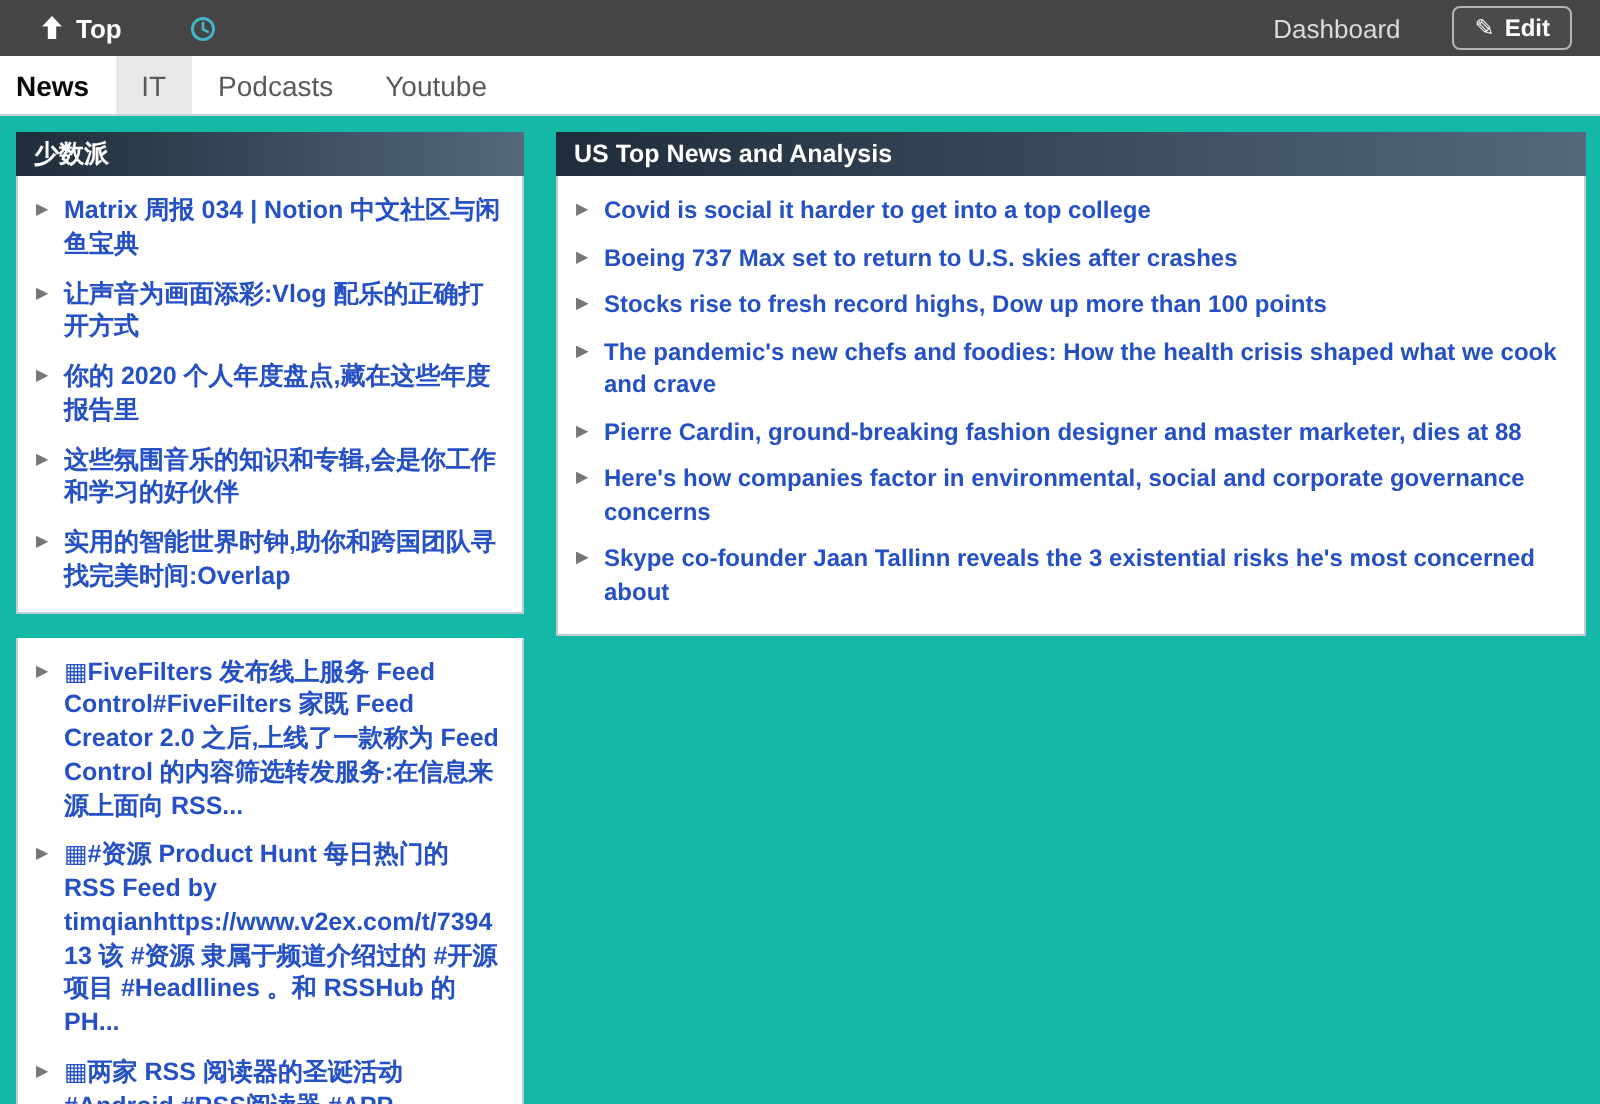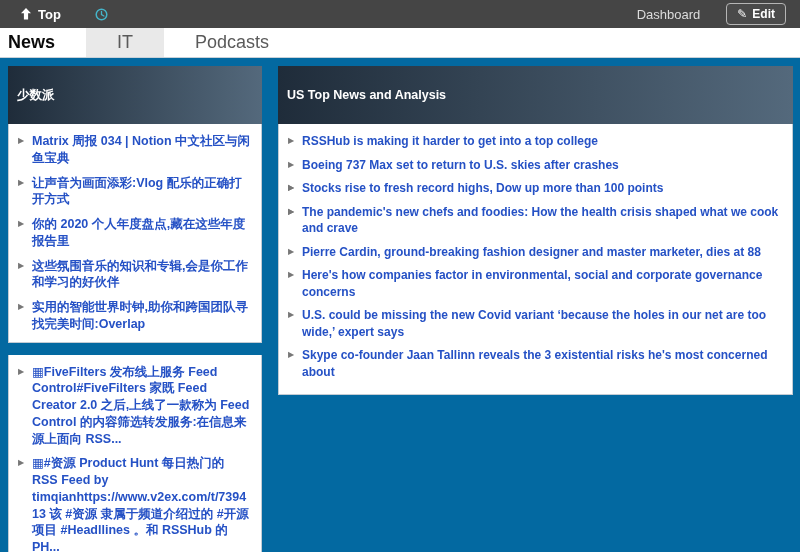--- a/index.html
+++ b/index.html
@@ -1,43 +1,43 @@
 <!DOCTYPE html>
 <html><head>
 <meta charset="utf-8">
 <style>
   html,body{margin:0;padding:0;}
   body{font-family:"Liberation Sans","DejaVu Sans",sans-serif;}
-  .app{width:800px;height:552px;background:#0369a1;overflow:hidden;display:flex;flex-direction:column;position:relative;justify-content:flex-end;}
+  .app{width:800px;height:552px;background:#14b8a6;overflow:hidden;display:flex;flex-direction:column;position:relative;justify-content:flex-end;}
 
   
   .topbar{flex:0 0 28px;height:28px;background:#454545;display:flex;align-items:center;}
   .top-btn{display:flex;align-items:center;gap:6px;margin-left:20px;color:#ffffff;font-size:13px;font-weight:bold;cursor:pointer;}
   .update{display:flex;align-items:center;gap:6px;margin-left:34px;color:#45b4c9;font-size:13px;}
   .spacer{flex:1;}
   .dashboard-label{color:#dcdcdc;font-size:13px;margin-right:26px;padding-left:43px;}
   .edit-btn{display:flex;align-items:center;gap:5px;color:#ffffff;font-size:12px;font-weight:bold;
             border:1px solid #b5b5b5;border-radius:4px;padding:3px 10px;margin-right:14px;background:#4a4a4a;cursor:pointer;}
 
   
   .tabs{flex:0 0 29px;height:29px;background:#ffffff;display:flex;align-items:stretch;border-bottom:1px solid #c9d1d8;}
-  .tab{display:flex;align-items:center;padding:0 31px;font-size:18px;color:#5a5a5a;cursor:pointer;}
+  .tab{display:flex;align-items:center;padding:0 13px;font-size:14px;color:#5a5a5a;cursor:pointer;}
   .tab:first-child{padding-left:8px;}
   .tab.active{color:#0a0a0a;font-weight:bold;}
   .tab.highlighted{background:#e9e9e9;}
 
   
   .content{flex:1;display:flex;gap:16px;padding:8px;overflow:hidden;align-items:flex-start;}
   .col{display:flex;flex-direction:column;gap:12px;}
   .col-left{flex:0 0 254px;width:254px;}
   .col-right{flex:0 0 515px;width:515px;}
 
   .panel{width:100%;}
   .panel-header{background:linear-gradient(to right,#1f2c3a,#54697c);color:#ffffff;
-                font-size:12.5px;font-weight:bold;padding:22px 9px;line-height:14px;}
+                font-size:12.5px;font-weight:bold;padding:4px 9px;line-height:14px;}
   .panel-body{background:#ffffff;border:1px solid #c3ccd4;border-top:none;padding:9px 8px 6px 8px;}
   .item-list{margin:0;padding:0;list-style:none;}
   .item{position:relative;padding-left:15px;margin-bottom:8px;font-size:12.5px;font-weight:bold;line-height:1.34;}
   .item:last-child{margin-bottom:3px;}
   .bullet{position:absolute;left:1px;top:2px;color:#777777;font-size:8px;line-height:12px;}
   .item-text{color:#2551c5;white-space:pre-line;overflow-wrap:break-word;cursor:pointer;}
   .col-right .item{font-size:12px;margin-bottom:7px;line-height:1.38;}
 
   .icon-svg{display:block;}
 </style>
@@ -68,20 +68,21 @@
     <div class="edit-btn">
       <span>✎</span>
       <span>Edit</span>
     </div>
   </div>
 
   <div class="tabs">
       <div class="tab active">News</div>
       <div class="tab highlighted">IT</div>
       <div class="tab">Podcasts</div>
+      <div class="tab">Youtube</div>
     </div>
 
   <div class="content">
     <div class="col col-left">
         <section class="panel">
           <div class="panel-header">少数派</div>
           <div class="panel-body">
             <ul class="item-list">
               <li class="item"><span class="bullet">▶</span><span class="item-text">Matrix 周报 034 | Notion 中文社区与闲鱼宝典</span></li>
               <li class="item"><span class="bullet">▶</span><span class="item-text">让声音为画面添彩:Vlog 配乐的正确打开方式</span></li>
@@ -100,29 +101,29 @@
 #Android #RSS阅读器 #APP —— #Plenary 买断价折扣至 $2.49 ,还剩两日可享。发现于官推: https://twitter.com/spianslabs...</span></li>
             </ul>
           </div>
         </section>
       </div>
     <div class="col col-right">
         <section class="panel">
           <div class="panel-header">US Top News and Analysis</div>
           <div class="panel-body">
             <ul class="item-list">
-              <li class="item"><span class="bullet">▶</span><span class="item-text">RSSHub is making it harder to get into a top college</span></li>
+              <li class="item"><span class="bullet">▶</span><span class="item-text">Covid is social it harder to get into a top college</span></li>
               <li class="item"><span class="bullet">▶</span><span class="item-text">Boeing 737 Max set to return to U.S. skies after crashes</span></li>
               <li class="item"><span class="bullet">▶</span></li>
               <li class="item"><span class="bullet">▶</span><span class="item-text">Stocks rise to fresh record highs, Dow up more than 100 points</span></li>
               <li class="item"><span class="bullet">▶</span></li>
               <li class="item"><span class="bullet">▶</span><span class="item-text">The pandemic's new chefs and foodies: How the health crisis shaped what we cook and crave</span></li>
               <li class="item"><span class="bullet">▶</span><span class="item-text">Pierre Cardin, ground-breaking fashion designer and master marketer, dies at 88</span></li>
               <li class="item"><span class="bullet">▶</span><span class="item-text">Here's how companies factor in environmental, social and corporate governance concerns</span></li>
-              <li class="item"><span class="bullet">▶</span><span class="item-text">U.S. could be missing the new Covid variant ‘because the holes in our net are too wide,’ expert says</span></li>
+              <li class="item"><span class="bullet">▶</span></li>
               <li class="item"><span class="bullet">▶</span><span class="item-text">Skype co-founder Jaan Tallinn reveals the 3 existential risks he's most concerned about</span></li>
             </ul>
           </div>
         </section>
       </div>
   </div>
 
 </div>
 
 </body></html>

